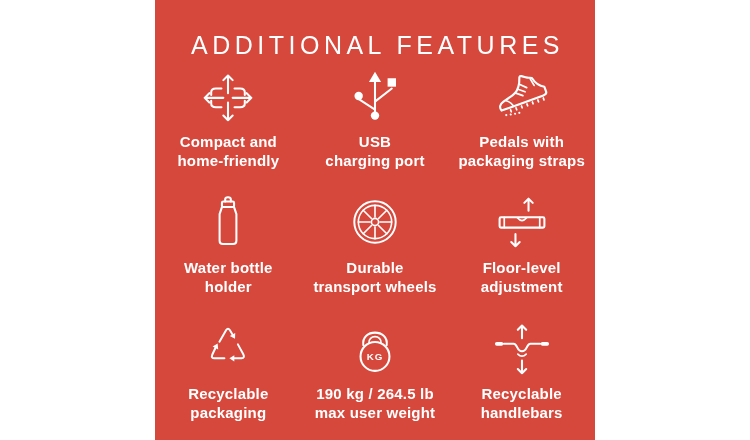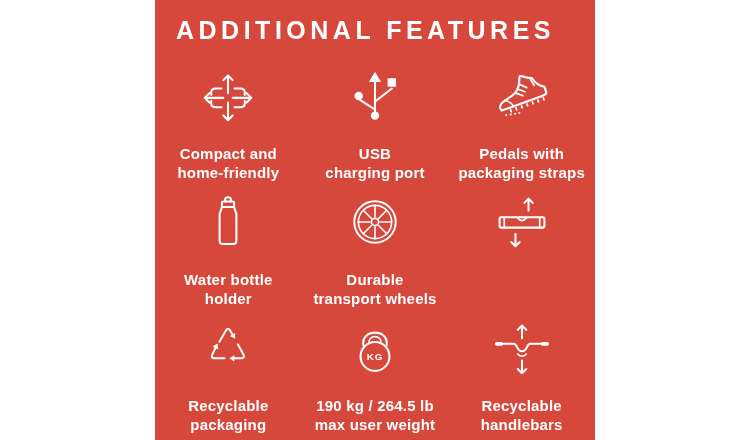--- a/index.html
+++ b/index.html
@@ -5,32 +5,32 @@
   html,body { margin:0; padding:0; background:#ffffff; }
   .canvas {
     position:relative; width:750px; height:440px; background:#ffffff;
     overflow:hidden; font-family:"Liberation Sans", sans-serif;
   }
   .red-panel {
     position:absolute; left:155px; top:0; width:440px; height:440px;
     background:#D6483C; color:#ffffff;
   }
   .title {
-    position:absolute; left:20px; top:15px; margin:1px;
-    font-size:25px; font-weight:bold; letter-spacing:4.5px;
+    position:absolute; left:20px; top:15px; margin:16px;
+    font-size:25px; font-weight:normal; letter-spacing:4.5px;
     white-space:nowrap; color:#ffffff;
   }
   .grid {
     position:absolute; left:0; top:62px; width:440px; height:378px;
     display:grid; grid-template-columns:repeat(3,1fr); grid-template-rows:repeat(3,1fr);
   }
   .cell { display:flex; flex-direction:column; align-items:center; padding-top:6px; }
   .icon-box { height:56px; display:flex; align-items:center; justify-content:center; }
   .label {
-    margin-top:20px; font-size:15px; font-weight:bold; line-height:19px;
+    margin-top:8px; font-size:15px; font-weight:bold; line-height:19px;
     text-align:center; white-space:pre-line; letter-spacing:0.2px; color:#ffffff;
   }
   svg { display:block; }
   .st  { fill:none; stroke:#ffffff; stroke-width:2.2; stroke-linecap:round; stroke-linejoin:round; }
   .st1 { fill:none; stroke:#ffffff; stroke-width:1.8; stroke-linecap:round; stroke-linejoin:round; }
   .fw  { fill:#ffffff; stroke:none; }
   .grip{ fill:none; stroke:#ffffff; stroke-width:4; stroke-linecap:round; }
   .kg  { fill:#ffffff; font-family:"Liberation Sans",sans-serif; font-size:10.5px; font-weight:bold; letter-spacing:1px; }
 </style>
 </head>
@@ -124,20 +124,22 @@
       <div class="cell">
         <div class="icon-box">
           <svg width="60" height="56" viewBox="0 0 60 60">
             <rect class="st" x="6" y="25" width="48" height="11" rx="1.5"></rect>
             <path class="st1" d="M11,25 L11,36 M49,25 L49,36"></path>
             <path class="st1" d="M25,25.5 Q30,31.5 35,25.5"></path>
             <path class="st" d="M37,18 L37,5 M32.5,9.5 L37,5 L41.5,9.5"></path>
             <path class="st" d="M23,43 L23,56 M18.5,51.5 L23,56 L27.5,51.5"></path>
           </svg>
         </div>
+        <div class="label">Floor-level
+adjustment</div>
       </div>
 
       <div class="cell">
         <div class="icon-box">
           <svg width="54" height="54" viewBox="0 0 60 60">
             <path class="st" d="M20.5,23 L28,10 Q30,7 32,10 L35,15"></path>
             <polygon class="fw" points="37.8,19.7 32,16.8 38,13.3"></polygon>
             <path class="st" d="M41,26 L47,37 Q49,41 45,41.5 L37,41.5"></path>
             <polygon class="fw" points="31.5,41.5 37,38 37,45"></polygon>
             <path class="st" d="M26,41.5 L15,41.5 Q11,41.5 12.5,37.5 L16,30"></path>

